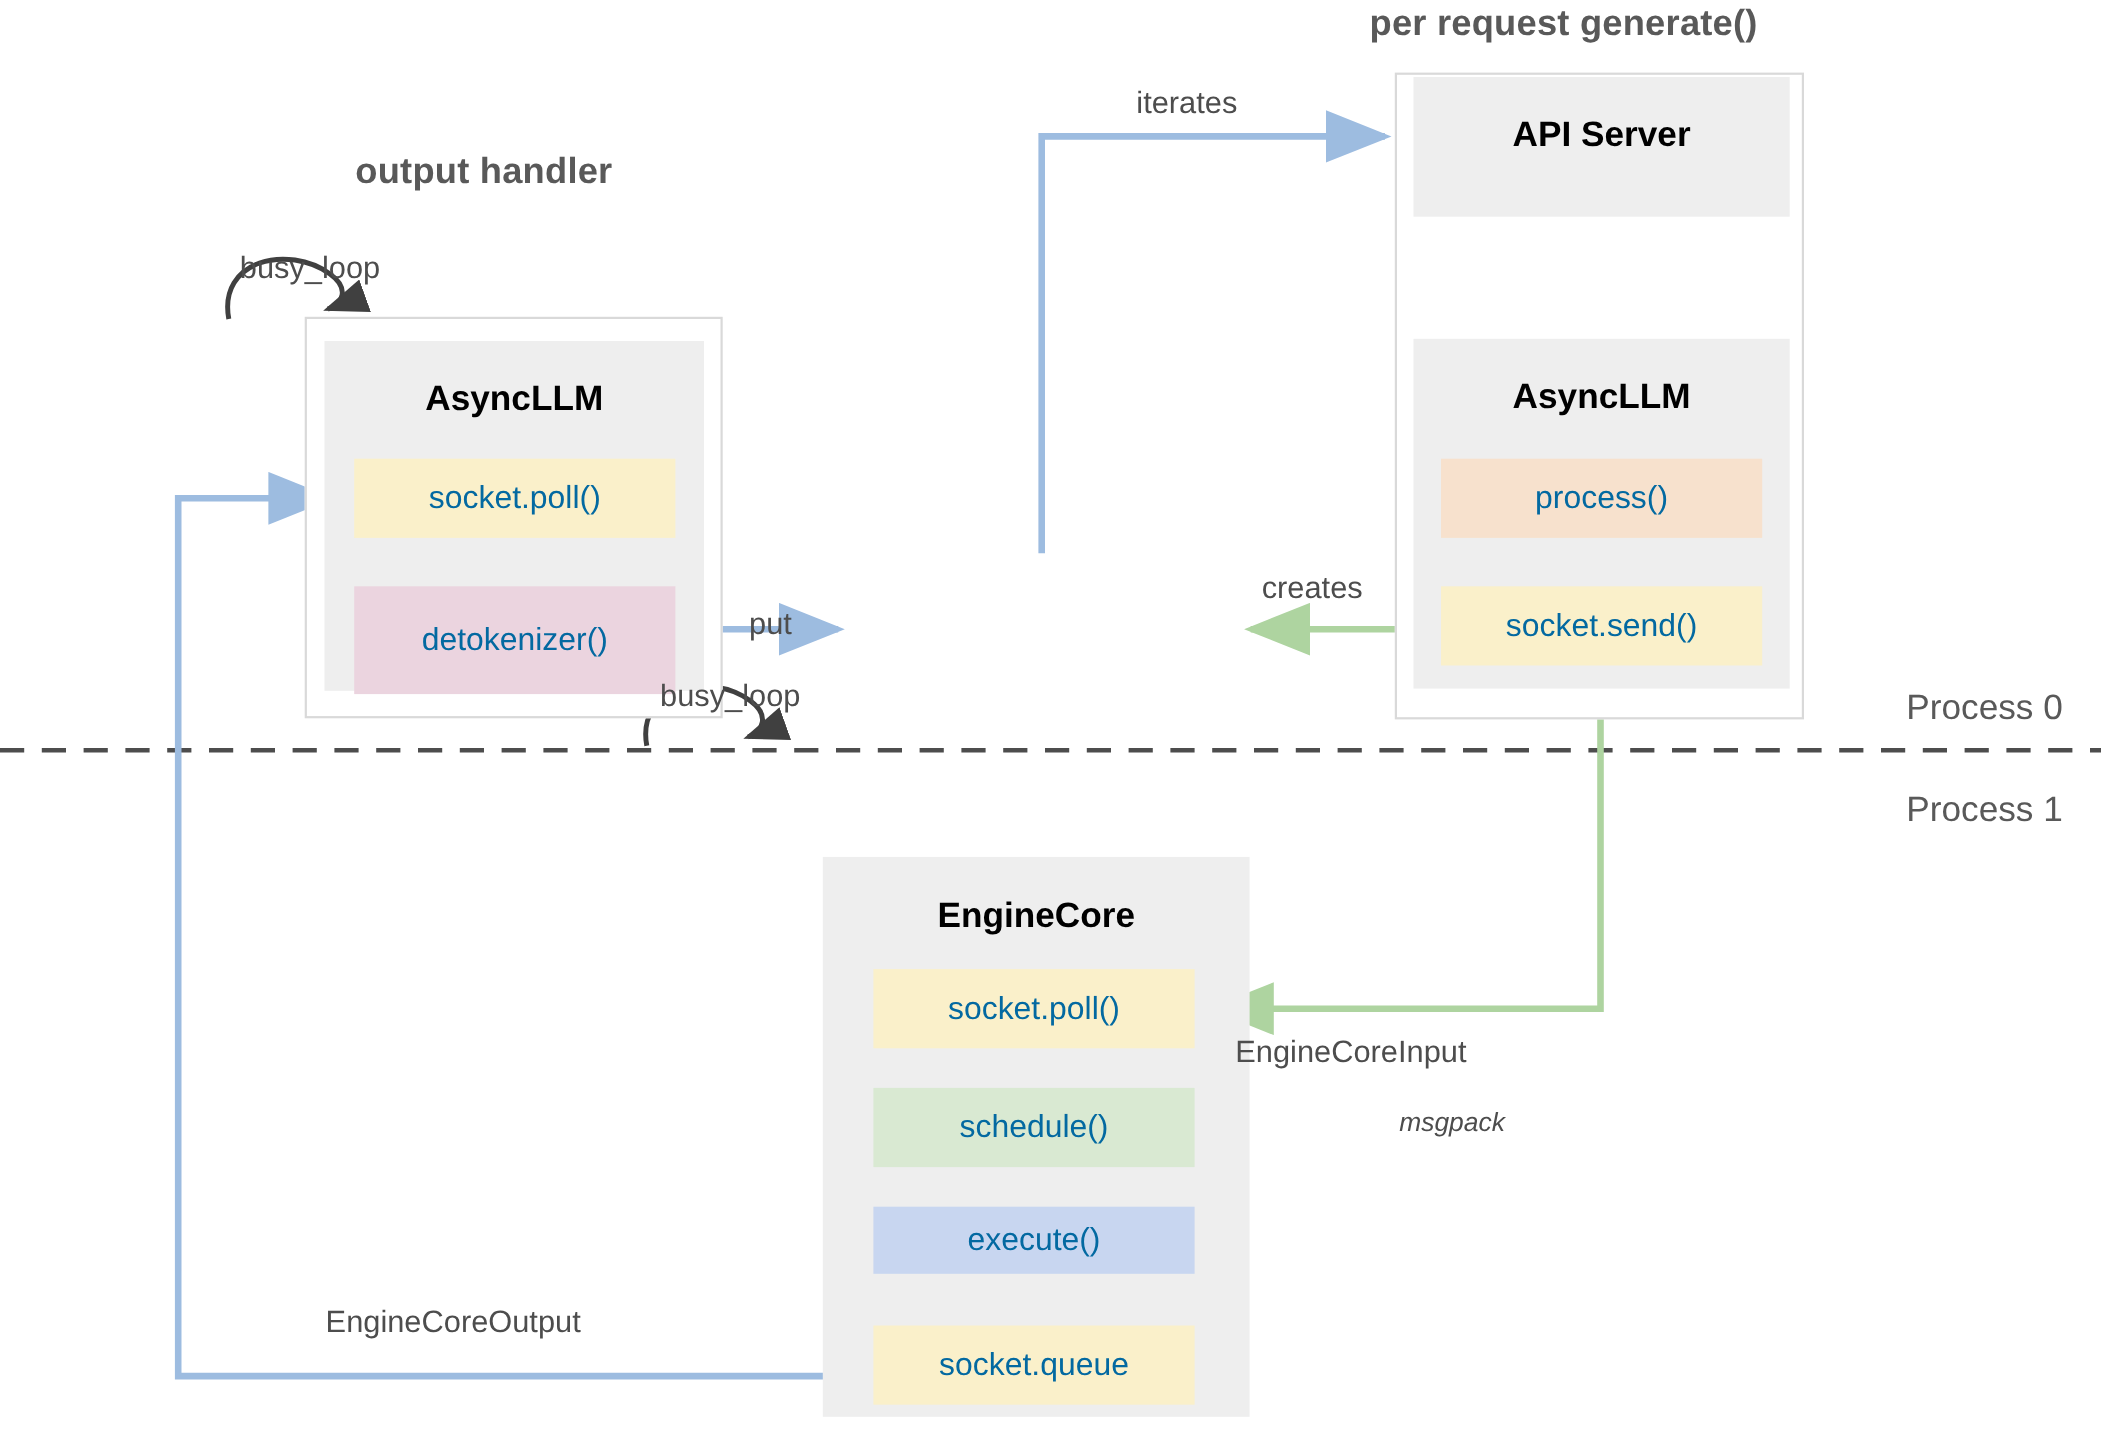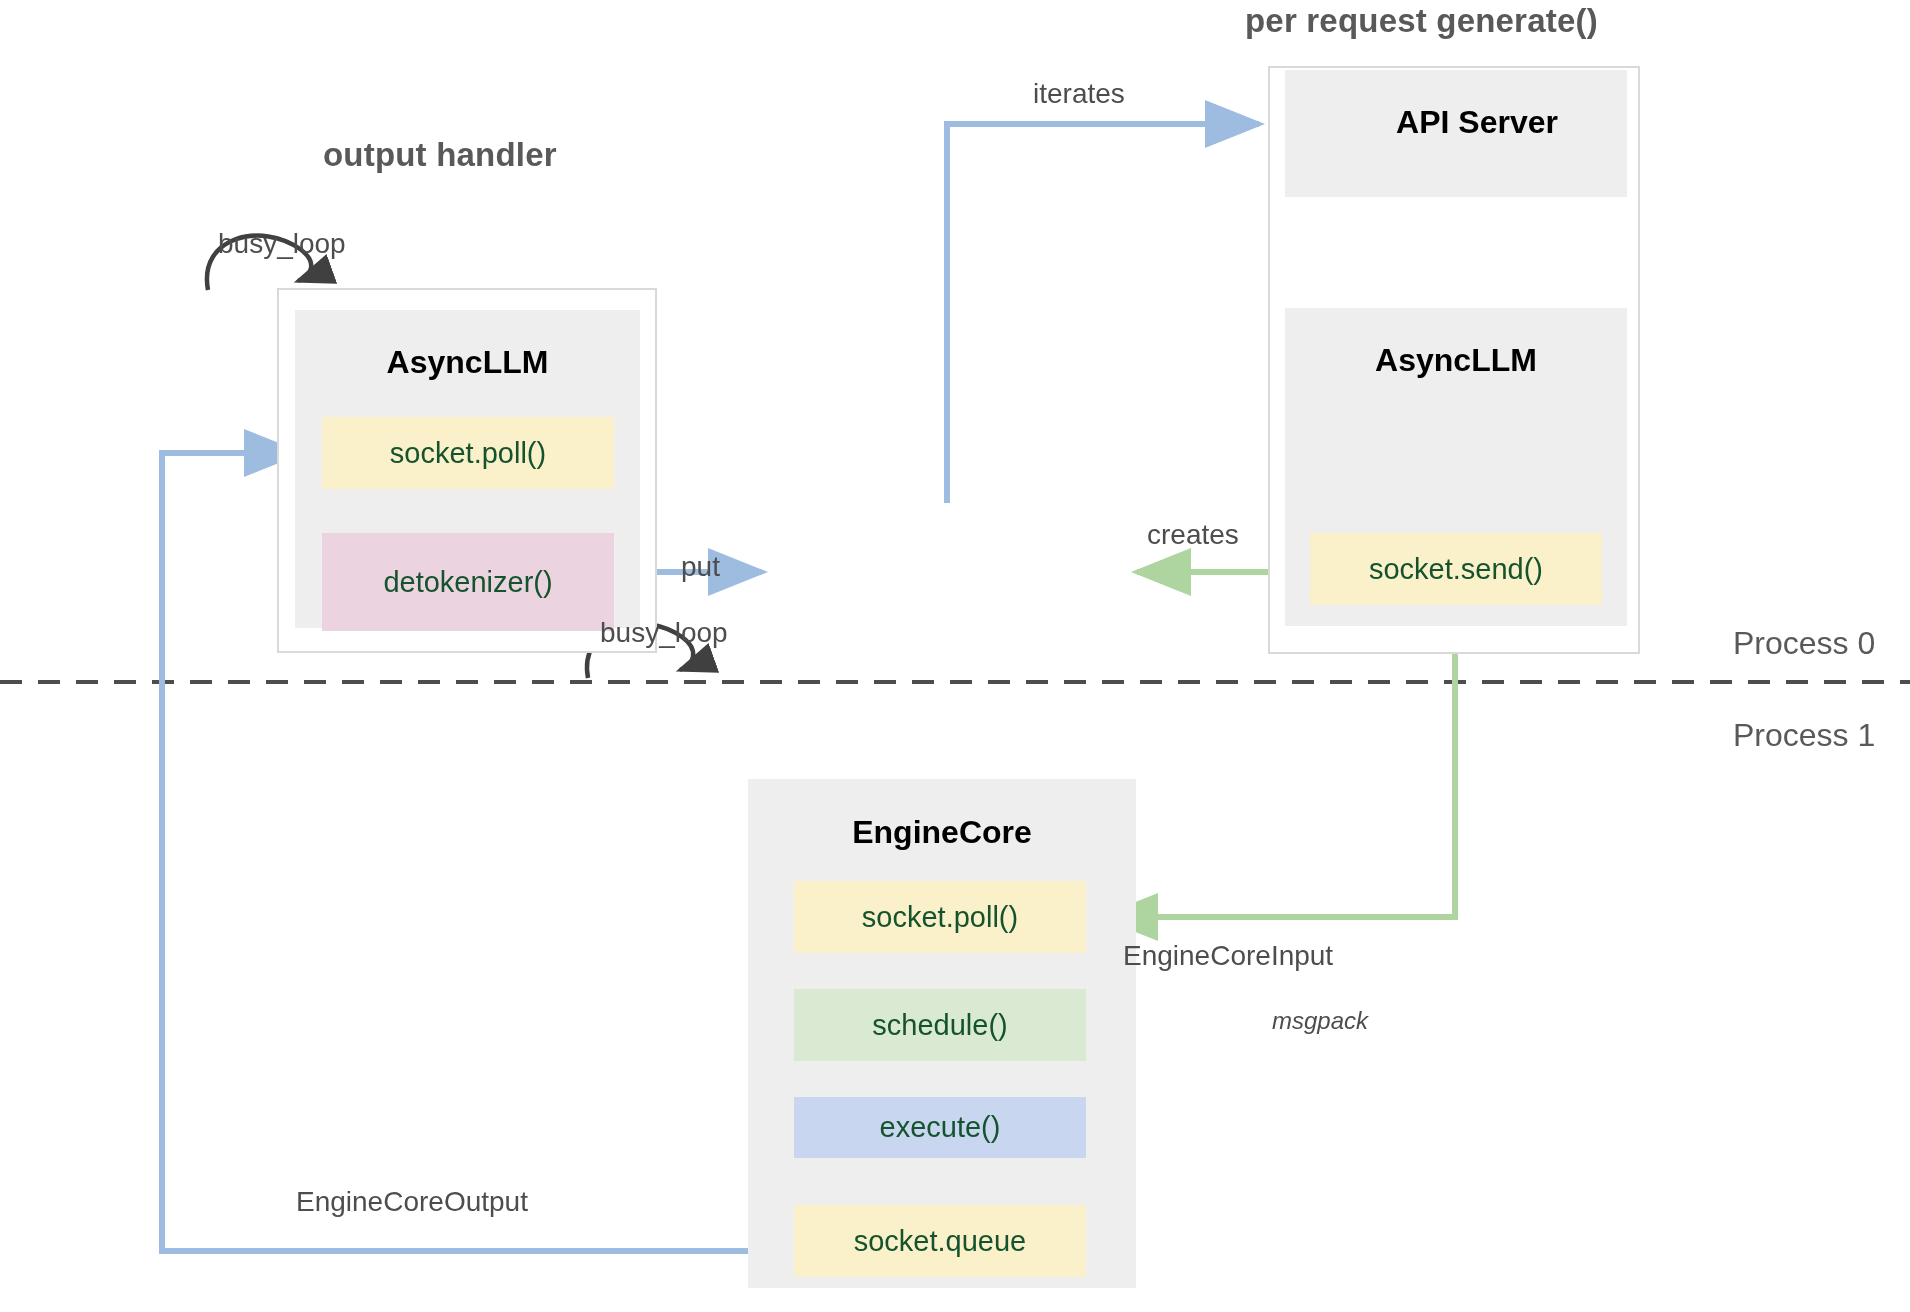--- a/index.html
+++ b/index.html
@@ -52,21 +52,21 @@
     font-size: 32px;
     color: #000000;
     white-space: nowrap;
   }
   .sub-box {
     position: absolute;
     display: flex;
     align-items: center;
     justify-content: center;
     font-size: 29px;
-    color: #14532d;
+    color: #0369a1;
     box-sizing: border-box;
     text-align: center;
   }
   .plain-box {
     position: absolute;
     background: #eeeeee;
     display: flex;
     align-items: center;
     justify-content: center;
     font-size: 29px;
@@ -150,28 +150,31 @@
 
 
   <div class="edge-label" style="left:681px; top:511px;margin-top:40px;">put</div>
 
   <div class="edge-label" style="left:1033px; top:78px;">iterates</div>
 
   <div class="edge-label" style="left:1147px; top:519px;">creates</div>
 
   <div class="outer-frame" style="left:1268px; top:66px; width:372px; height:588px;"></div>
 
-  <div class="node-box" style="left:1285px; top:70px; width:342px; height:127px;padding-left:21px;">
+  <div class="node-box" style="left:1285px; top:70px; width:342px; height:127px;">
     <div class="node-title" style="top:34px;">API Server</div>
   </div>
 
   <div class="node-box" style="left:1285px; top:308px; width:342px; height:318px;">
     <div class="node-title" style="top:34px;">AsyncLLM</div>
   </div>
 
+  <div class="sub-box" style="left:1310px; top:417px; width:292px; height:72px; background:#f7e1cd;">
+    <span>process()</span>
+  </div>
 
   <div class="sub-box" style="left:1310px; top:533px; width:292px; height:72px; background:#faf0ca;">
     <span>socket.send()</span>
   </div>
 
   <div class="process-label" style="left:1733px; top:625px;">Process 0</div>
 
   <div class="process-label" style="left:1733px; top:717px;">Process 1</div>
 
   <div class="node-box" style="left:748px; top:779px; width:388px; height:509px;">

